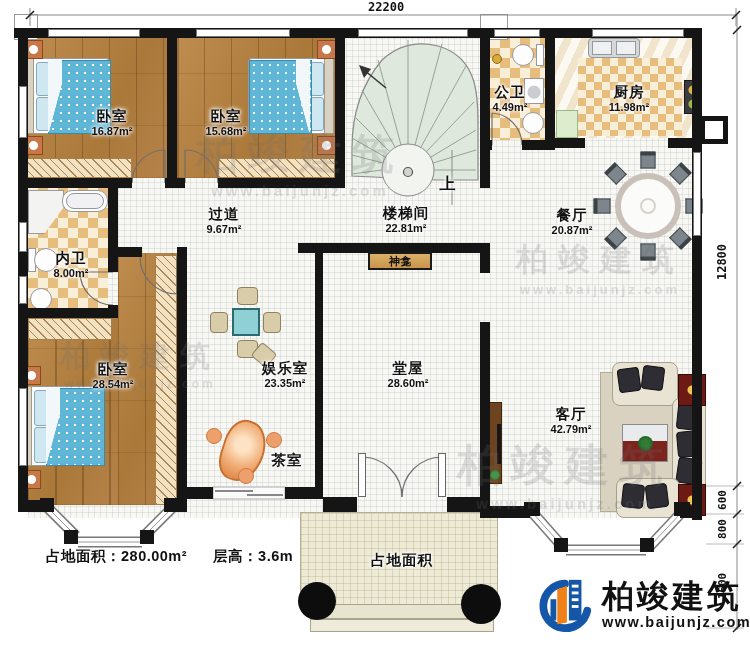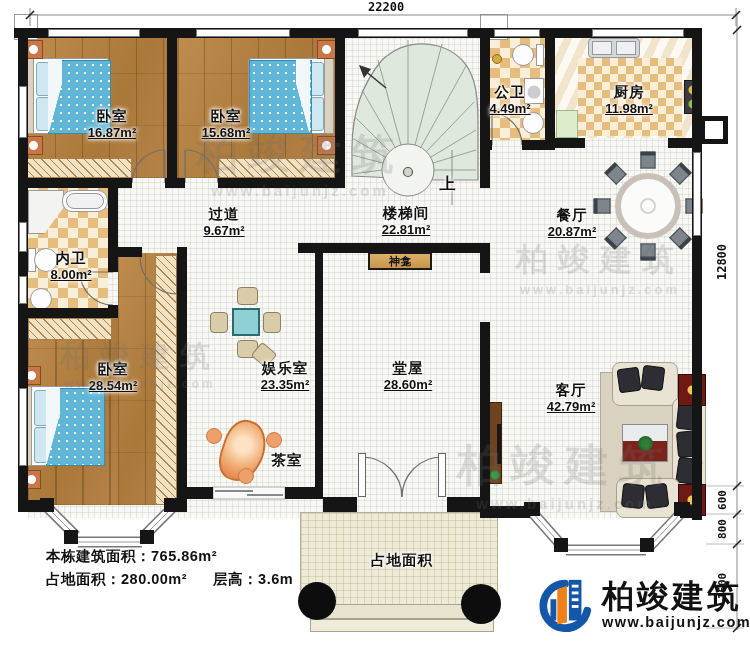--- a/index.html
+++ b/index.html
@@ -27,21 +27,21 @@
   .wrd{position:absolute;background-color:#f2e2c2;
        background-image:repeating-linear-gradient(45deg,rgba(140,95,40,.7) 0 1px,transparent 1px 6px);
        border:1px solid #a5804a;box-sizing:border-box;}
   .winH{position:absolute;background:linear-gradient(180deg,#fff 0 44%,#8a8a8a 44% 56%,#fff 56%);
         border:1px solid #777;box-sizing:border-box;}
   .winV{position:absolute;background:linear-gradient(90deg,#fff 0 44%,#8a8a8a 44% 56%,#fff 56%);
         border:1px solid #777;box-sizing:border-box;}
   .rlbl{position:absolute;transform:translateX(-50%);text-align:center;line-height:1.2;white-space:nowrap;
         text-shadow:0 0 2px #fff,0 0 4px #fff,0 0 5px #fff;z-index:6;}
   .rlbl .nm{display:block;font-size:14.5px;font-weight:900;letter-spacing:1px;}
-  .rlbl .ar{display:block;font-size:13px;font-weight:800;text-decoration:underline;}
+  .rlbl .ar{display:block;font-size:11px;font-weight:800;}
   .sofa{position:absolute;background:#e9e3d3;border:1px solid #a8a191;border-radius:8px;}
   .cush{position:absolute;background:#2d2d33;border:1px solid #101014;border-radius:4px;}
   .redcab{position:absolute;background:#6e1a14;border:1px solid #330a06;
           background-image:radial-gradient(circle at 50% 50%,#ecc84e 0 4px,rgba(0,0,0,0) 5px);}
   .fix{position:absolute;background:#fdfdfd;border:1px solid #98989c;box-sizing:border-box;}
   .ns{position:absolute;background:#c87848;border:1px solid #8a4a20;
       background-image:radial-gradient(circle at 50% 50%,#fff 0 4px,rgba(0,0,0,0) 5px);}
   .mat{position:absolute;background-color:#5fb6d6;border:1px solid #3a8aa8;
        background-image:radial-gradient(rgba(255,255,255,.95) 1px,transparent 1.5px);background-size:8px 8px;}
   .pil{position:absolute;background:#cfe7f0;border:1px solid #7fa9bc;border-radius:3px;}
@@ -383,21 +383,21 @@
       <span class="nm">娱乐室</span>
       <span class="ar">23.35m²</span>
     </div>
   <div class="rlbl" style="left:287px;top:452px;">
       <span class="nm">茶室</span>
     </div>
   <div class="rlbl" style="left:408px;top:360px;">
       <span class="nm">堂屋</span>
       <span class="ar">28.60m²</span>
     </div>
-  <div class="rlbl" style="left:571px;top:382px;">
+  <div class="rlbl" style="left:571px;top:406px;">
       <span class="nm">客厅</span>
       <span class="ar">42.79m²</span>
     </div>
   <div class="rlbl" style="left:402px;top:552px;">
       <span class="nm">占地面积</span>
     </div>
   <div class="rlbl" style="left:448px;top:174px;">
       <span class="nm" style="font-size:16px;">上</span>
     </div>
 
@@ -418,21 +418,20 @@
       <span class="u" style="font-size:15px;">www.baijunjz.com</span>
     </div>
 
   <div class="dim" style="left:368px;top:0px;">22200</div>
   <div class="dim dimV" style="left:722px;top:262px;">12800</div>
   <div class="dim dimV" style="left:722px;top:500px;font-size:11px;">600</div>
   <div class="dim dimV" style="left:722px;top:529px;font-size:11px;">800</div>
   <div class="dim dimV" style="left:722px;top:586px;font-size:11px;">1600</div>
 
   <div class="tb">
-    <div class="r"><span>本栋建筑面积：</span><span>765.86m²</span></div>
     <div class="r"><span>占地面积：</span><span>280.00m²</span><span class="sep"></span><span>层高：</span><span>3.6m</span></div>
   </div>
 
   <div class="logo">
     <svg width="58" height="62" viewBox="0 0 60 64">
       <path d="M30,10 A23,23 0 1 0 53,38" fill="none" stroke="#1456a8" stroke-width="8" stroke-linecap="round"></path>
       <polygon points="22,16 32,12 32,50 22,52" fill="#f08018"></polygon>
       <rect x="34" y="6" width="13" height="42" fill="#1456a8"></rect>
       <rect x="37" y="11" width="7" height="3" fill="#fff"></rect>
         <rect x="37" y="18" width="7" height="3" fill="#fff"></rect>

